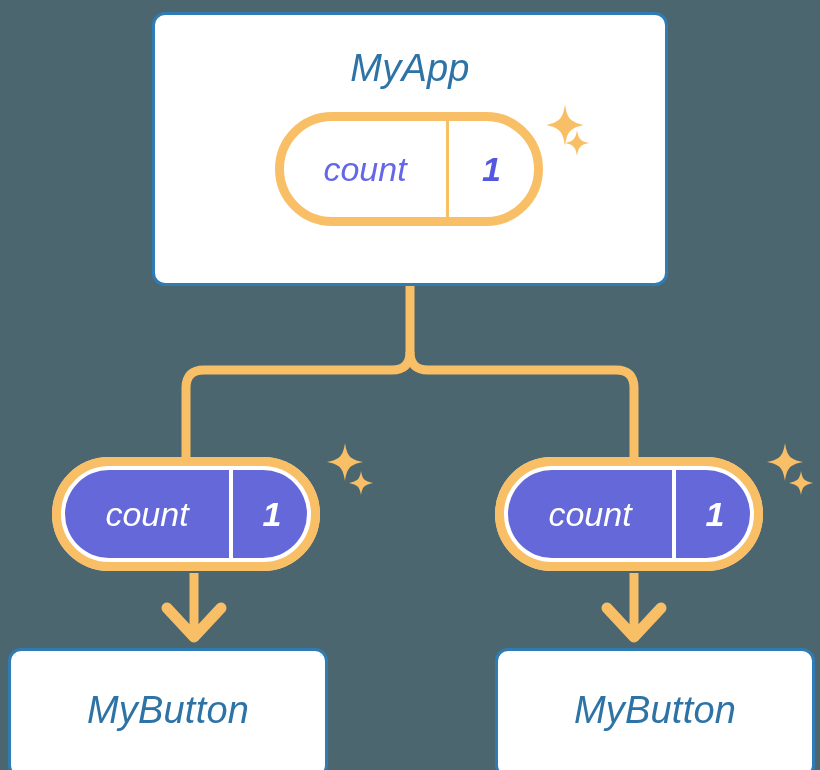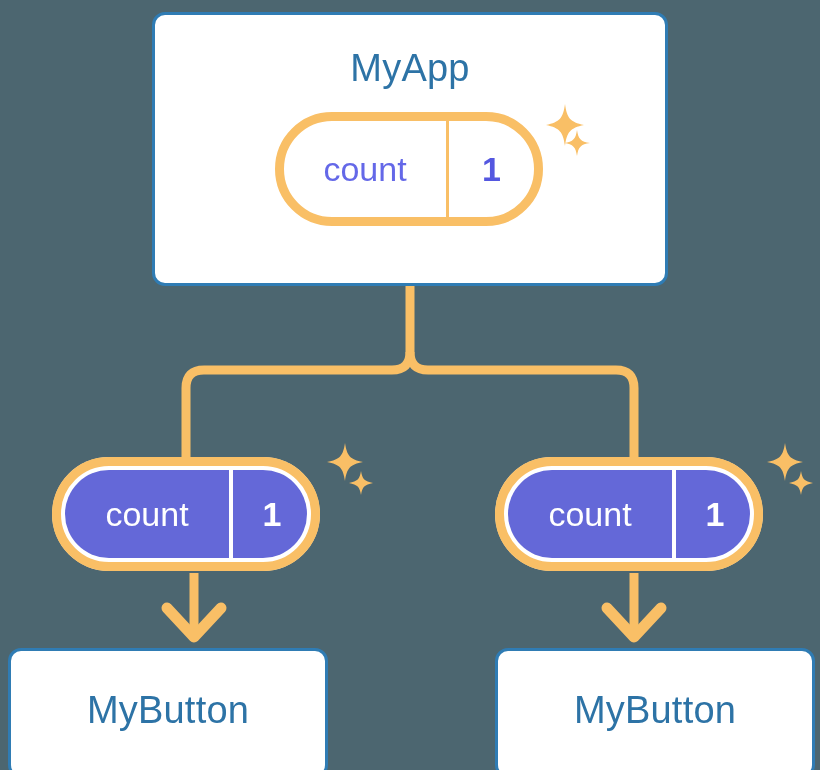--- a/index.html
+++ b/index.html
@@ -10,20 +10,21 @@
     width: 820px;
     height: 770px;
     background: #4c6670;
     font-family: "Liberation Sans", sans-serif;
     overflow: hidden;
   }
   #stage {
     position: relative;
     width: 820px;
     height: 622px;
+    font-style: italic;
   }
   #wires {
     position: absolute;
     left: 0;
     top: 0;
     width: 820px;
     height: 770px;
     pointer-events: none;
   }
 

